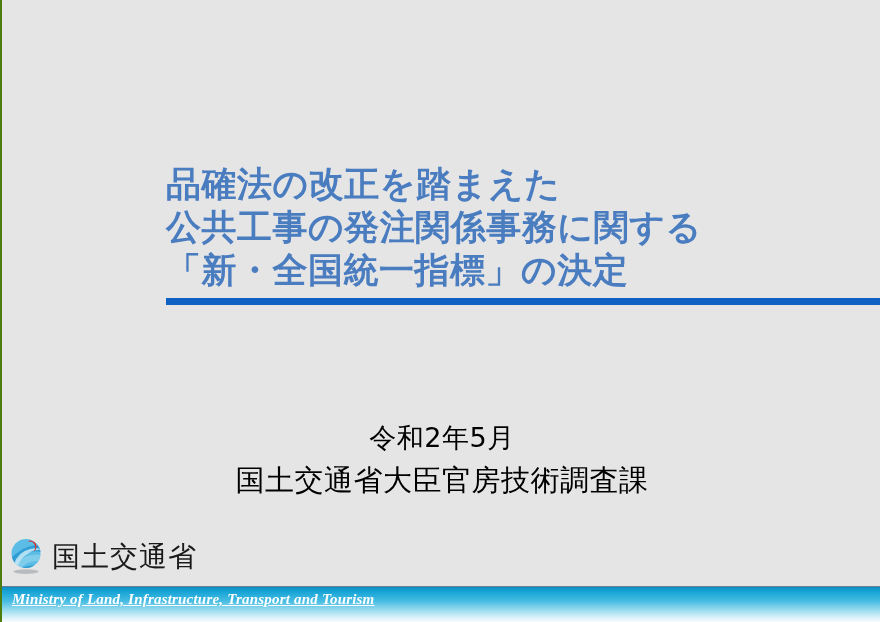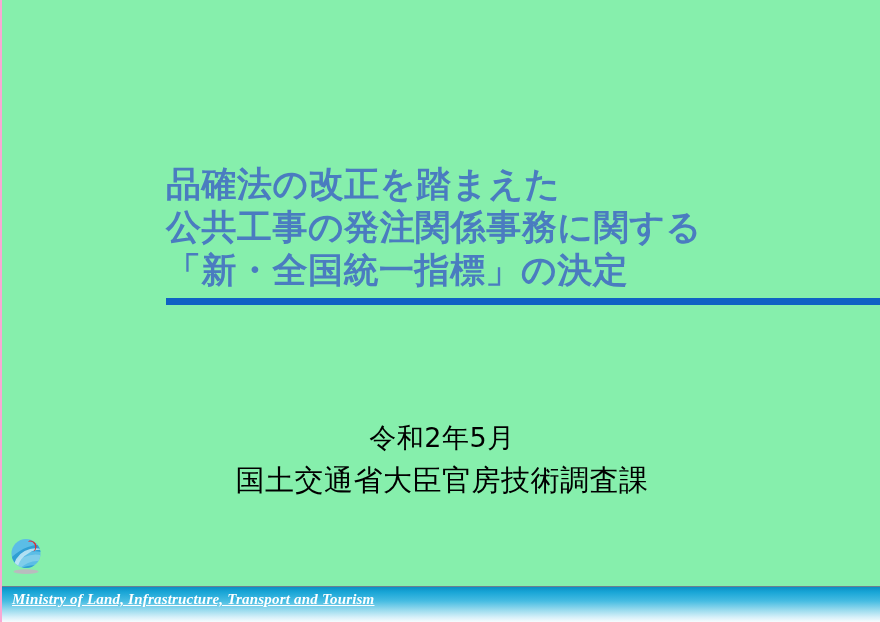--- a/index.html
+++ b/index.html
@@ -8,24 +8,24 @@
     background: #ffffff;
   }
   body {
     font-family: "Liberation Sans", "DejaVu Sans", sans-serif;
   }
 
   #slide {
     position: relative;
     width: 880px;
     height: 622px;
-    background: #86efac;
+    background: #e5e5e5;
     overflow: hidden;
     box-sizing: border-box;
-    border-left: 2px solid #f9a8d4;
+    border-left: 2px solid #4d7c0f;
   }
 
   
   #title-block {
     position: absolute;
     left: 164px;
     top: 163px;
     width: 716px;
   }
   .title-line {
@@ -165,20 +165,21 @@
 
             <path d="M 8 26 Q 12 14 24 11 Q 32 9 37 12 Q 29 11 23 15 Q 14 20 12 28 Z" fill="#bfe6f5" opacity="0.9"></path>
           </g>
 
           <path d="M 23.2 2.6 a 6.2 6.2 0 0 1 4.2 10.9 a 4.6 4.6 0 0 0 -5.4 -9.6 z" fill="#e23b3b"></path>
           <path d="M 22.6 3.2 a 6.1 6.1 0 0 1 5.0 10.2 a 5.0 5.0 0 0 0 -5.8 -9.9 z" fill="#d93030"></path>
 
           <ellipse cx="20" cy="33.6" rx="12.5" ry="2.3" fill="#b9bcbe"></ellipse>
         </svg>
       </span>
+      <span id="footer-ministry-ja">国土交通省</span>
     </div>
 
     <div id="footer-band">
       <div id="footer-ministry-en">Ministry of Land, Infrastructure, Transport and Tourism</div>
     </div>
 
   </div>
 
 </div>
 

